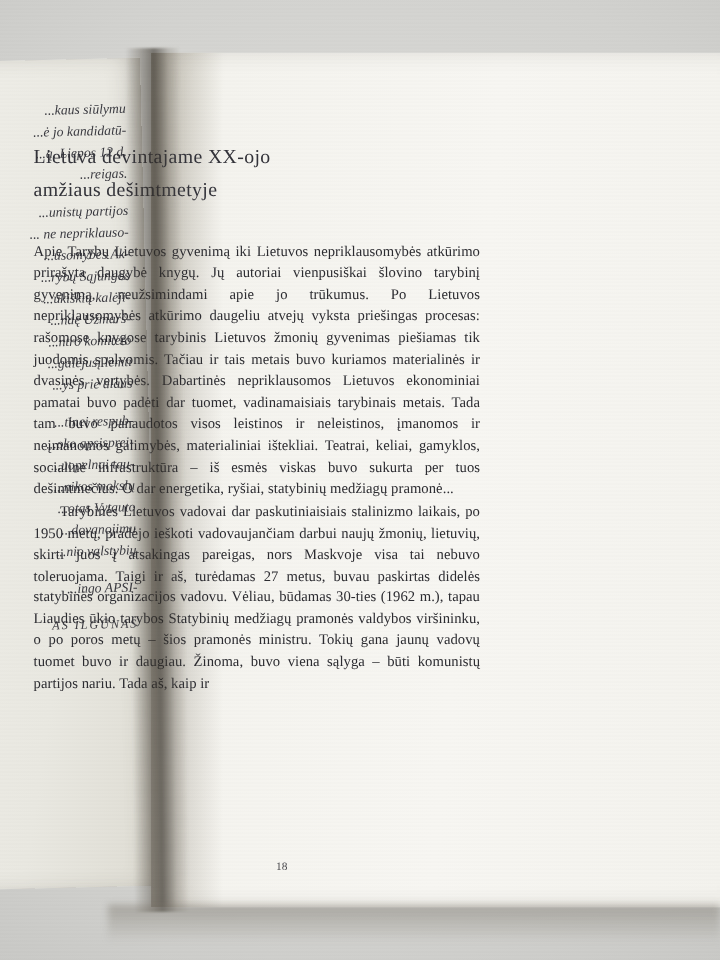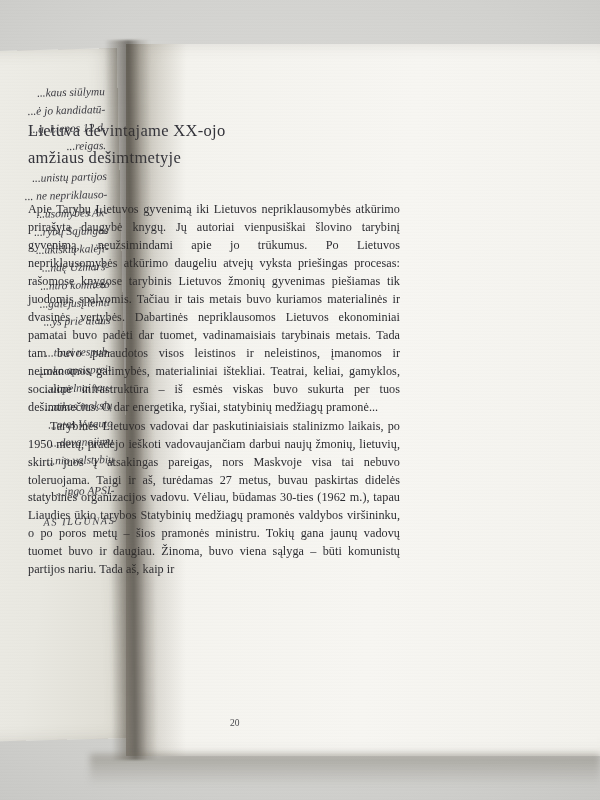--- a/index.html
+++ b/index.html
@@ -219,21 +219,21 @@
 
     <div id="page-right"></div>
 
     <div id="right-content">
       <h1 id="chapter-title">
         <span class="tl">Lietuva devintajame XX-ojo</span>
         <span class="tl">amžiaus dešimtmetyje</span>
       </h1>
       <p class="para">Apie Tarybų Lietuvos gyvenimą iki Lietuvos nepriklausomybės atkūrimo prirašyta daugybė knygų. Jų autoriai vienpusiškai šlovino tarybinį gyvenimą, neužsimindami apie jo trūkumus. Po Lietuvos nepriklausomybės atkūrimo daugeliu atvejų vyksta priešingas procesas: rašomose knygose tarybinis Lietuvos žmonių gyvenimas piešiamas tik juodomis spalvomis. Tačiau ir tais metais buvo kuriamos materialinės ir dvasinės vertybės. Dabartinės nepriklausomos Lietuvos ekonominiai pamatai buvo padėti dar tuomet, vadinamaisiais tarybinais metais. Tada tam buvo panaudotos visos leistinos ir neleistinos, įmanomos ir neįmanomos galimybės, materialiniai ištekliai. Teatrai, keliai, gamyklos, socialinė infrastruktūra – iš esmės viskas buvo sukurta per tuos dešimtmečius. O dar energetika, ryšiai, statybinių medžiagų pramonė...</p>
       <p class="para indent">Tarybinės Lietuvos vadovai dar paskutiniaisiais stalinizmo laikais, po 1950 metų, pradėjo ieškoti vadovaujančiam darbui naujų žmonių, lietuvių, skirti juos į atsakingas pareigas, nors Maskvoje visa tai nebuvo toleruojama. Taigi ir aš, turėdamas 27 metus, buvau paskirtas didelės statybinės organizacijos vadovu. Vėliau, būdamas 30-ties (1962 m.), tapau Liaudies ūkio tarybos Statybinių medžiagų pramonės valdybos viršininku, o po poros metų – šios pramonės ministru. Tokių gana jaunų vadovų tuomet buvo ir daugiau. Žinoma, buvo viena sąlyga – būti komunistų partijos nariu. Tada aš, kaip ir</p>
-      <div id="page-number">20</div>
+      <div id="page-number">18</div>
     </div>
 
     <div id="gutter"></div>
     <div id="book-bottom"></div>
   </div>
 
   <div id="grain"></div>
 </div>
 
 </body></html>

